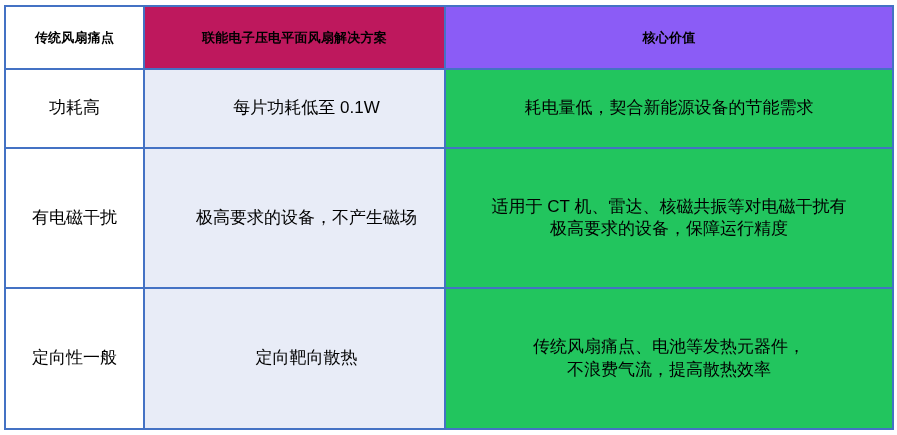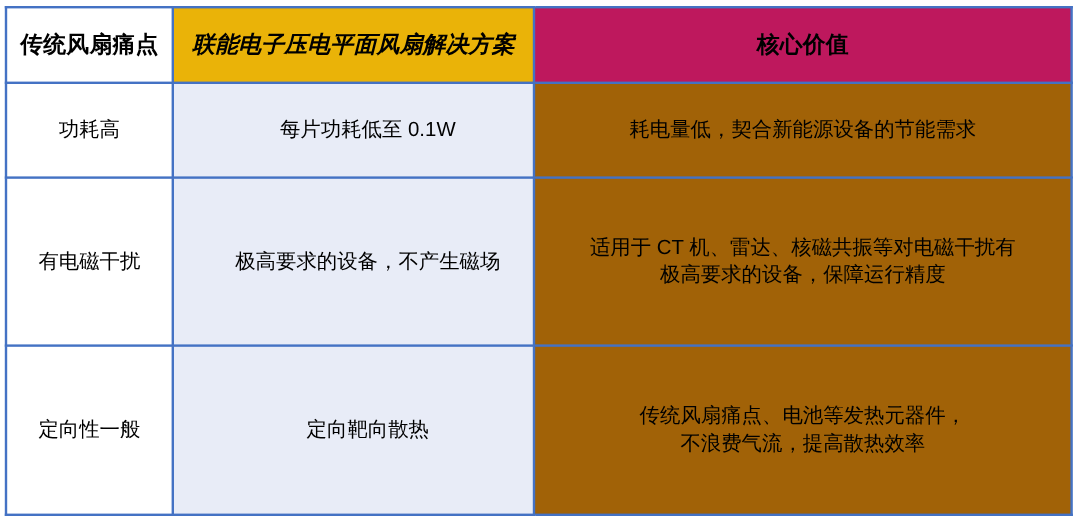--- a/index.html
+++ b/index.html
@@ -40,35 +40,35 @@
     vertical-align: middle;
     padding: 2px 8px;
     color: #000000;
     line-height: 1.32;
     word-break: keep-all;
   }
 
   
   tr.head td {
     font-weight: bold;
-    font-size: 19px;
+    font-size: 13px;
     letter-spacing: 0.2px;
     height: 57px;
   }
   tr.head td.col1 { background: #ffffff; }
-  tr.head td.col2 { background: #eab308; font-style: italic; }
-  tr.head td.col3 { background: #be185d; margin-left: 48px; }
+  tr.head td.col2 { background: #be185d; }
+  tr.head td.col3 { background: #8b5cf6; margin-left: 48px; }
 
   
   tr.body td {
     font-size: 17px;
   }
   tr.body td.col1 { background: #ffffff; }
   tr.body td.col2 { background: #e8ecf7; padding-left: 32px; }
-  tr.body td.col3 { background: #a16207; }
+  tr.body td.col3 { background: #22c55e; }
 
   .cell-line { display: block; white-space: nowrap; }
 </style>
 </head>
 <body>
 
 <div class="table-wrap">
   <table class="cmp">
     <colgroup>
       <col class="c1">

